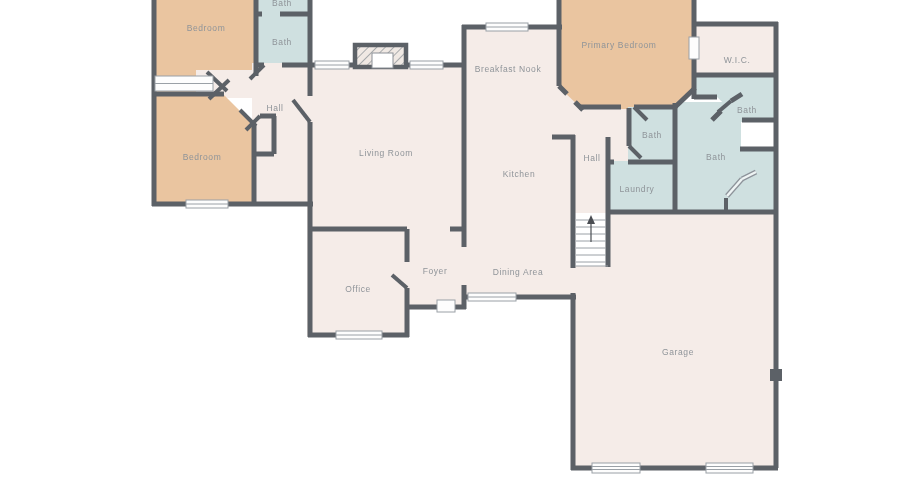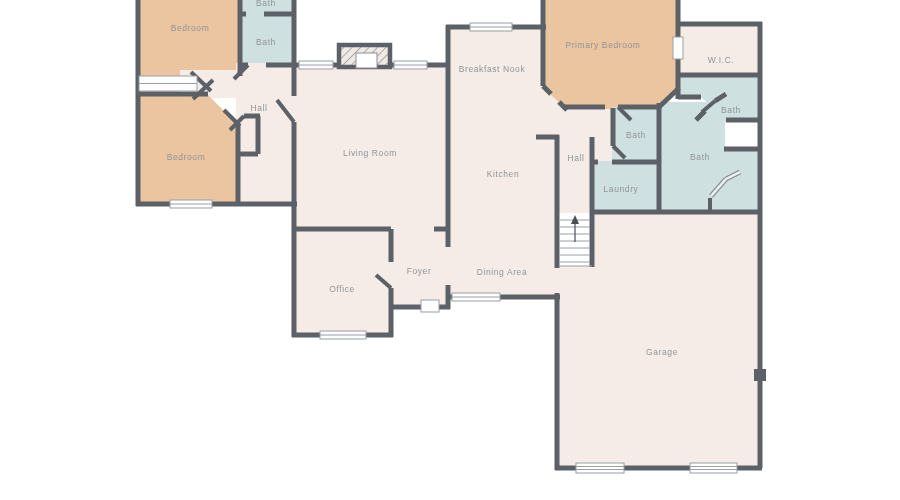--- a/index.html
+++ b/index.html
@@ -1,16 +1,16 @@
 <!DOCTYPE html>
 <html style="--wall: #5c6167; --room: #f5ece8; --bed: #eac5a0; --bath: #cfe0e0; --label: #8f9499; --winline: #9aa0a6;"><head>
 <meta charset="utf-8">
 <style>
   html,body{margin:0;padding:0;background:#ffffff;}
-  .stage{position:relative;width:777px;height:500px;background:#fff;overflow:hidden;}
+  .stage{position:relative;width:777px;height:500px;background:#fff;overflow:hidden;padding-left:16px;}
   svg{display:block;}
   .wall{stroke:var(--wall);stroke-width:5;fill:none;}
   .wall4{stroke:var(--wall);stroke-width:4;fill:none;}
   .leaf{stroke:var(--wall);stroke-width:4;fill:none;}
   .fill-room{fill:var(--room);}
   .fill-bed{fill:var(--bed);}
   .fill-bath{fill:var(--bath);}
   .fill-white{fill:#ffffff;}
   .window{fill:#fdfdfd;stroke:var(--winline);stroke-width:1;}
   .thin{stroke:var(--winline);stroke-width:1;fill:none;}

